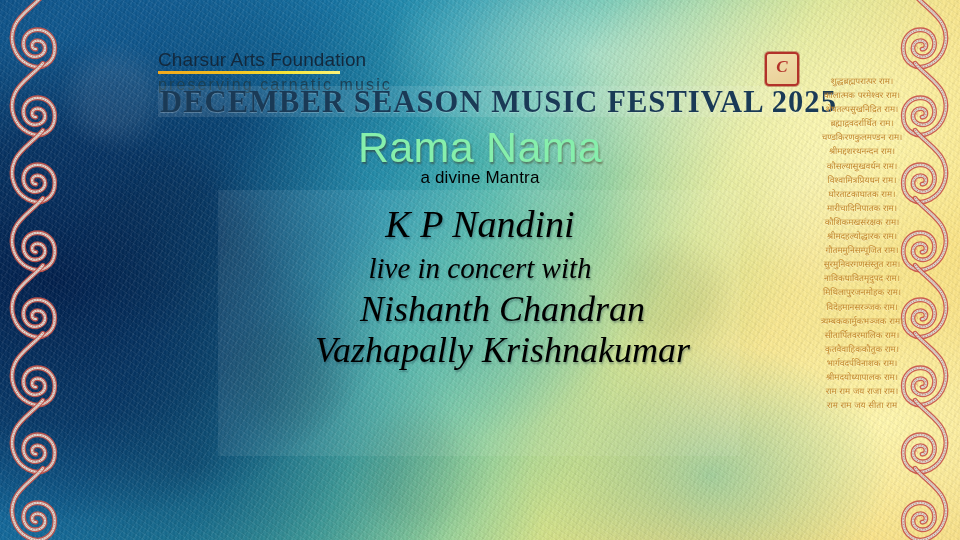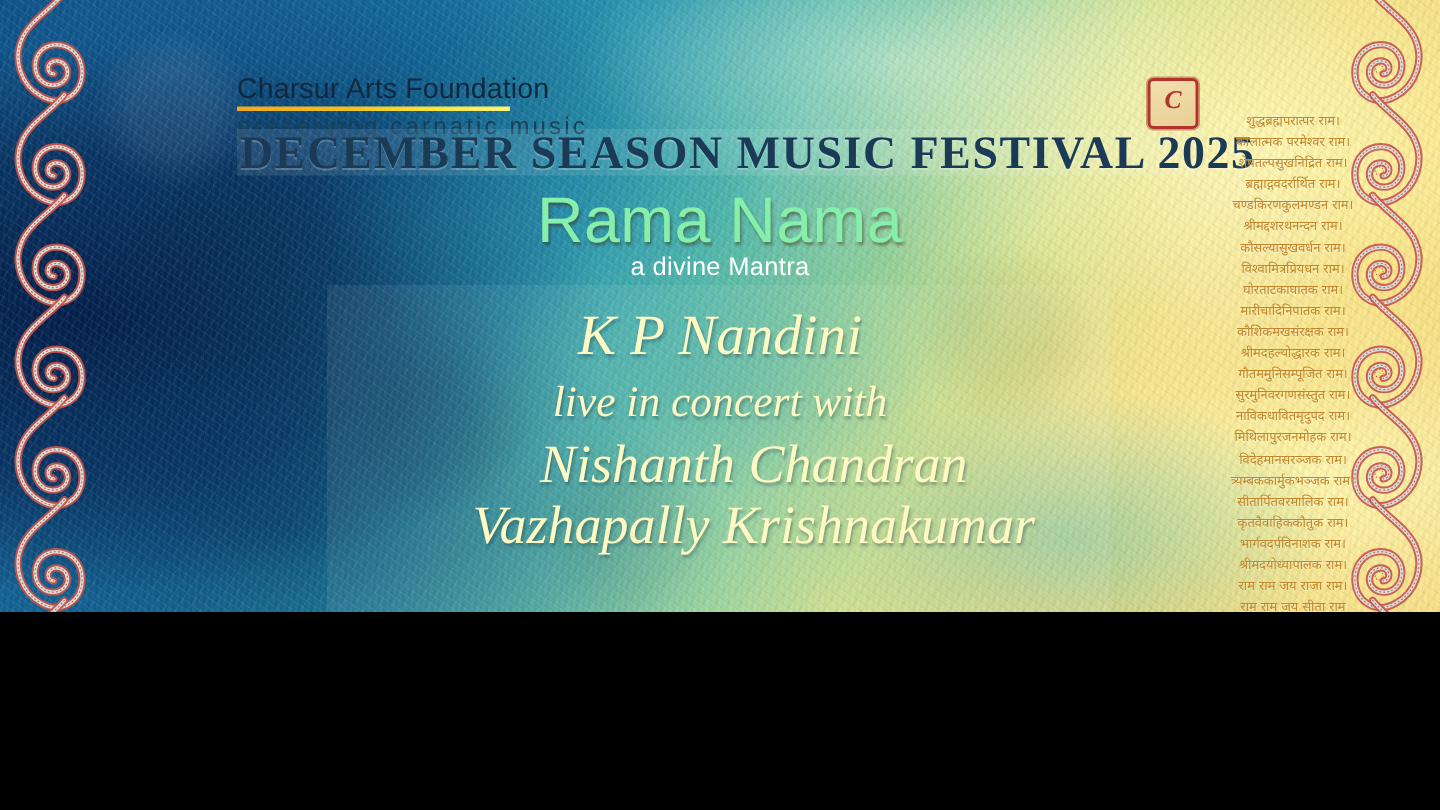--- a/index.html
+++ b/index.html
@@ -1,20 +1,20 @@
 <!DOCTYPE html>
 <html><head>
 <meta charset="utf-8">
 <style>
   html,body{margin:0;padding:0;background:#000;}
   body{font-family:"Liberation Sans",sans-serif;}
 
   .poster{
     position:relative;
-    width:960px;height:408px;
+    width:960px;height:540px;
     overflow:hidden;
     background:#1d6fa5;
   }
 
   
   .bg-base{
     position:absolute;inset:0;
     background:
       linear-gradient(118deg,
         #0f5288 0%,
@@ -130,29 +130,29 @@
 
   
   .rama{
     position:absolute;left:0;right:0;top:123px;text-align:center;
     font-size:43px;color:#86efac;
     letter-spacing:.3px;
     text-shadow:1px 2px 2px rgba(60,40,10,.45);
   }
   .mantra{
     position:absolute;left:0;right:0;top:168px;text-align:center;
-    font-size:17px;color:#ffffff;letter-spacing:.2px;
+    font-size:17px;color:#000000;letter-spacing:.2px;
   }
 
   
   .artists{position:absolute;left:0;right:0;top:205px;text-align:center;}
   .artists div{
     font-family:"Liberation Serif",serif;
     font-style:italic;
-    color:#fef9c3;
+    color:#000000;
     text-shadow:1px 2px 2px rgba(20,45,60,.35);
     line-height:1.02;
   }
   .main-artist{font-size:38px;margin-bottom:10px;}
   .connector{font-size:29px;margin-bottom:8px;}
   .support{font-size:36px;margin-bottom:4px;padding-left:45px;}
 
   
   .shloka{
     position:absolute;left:800px;top:74px;width:124px;

